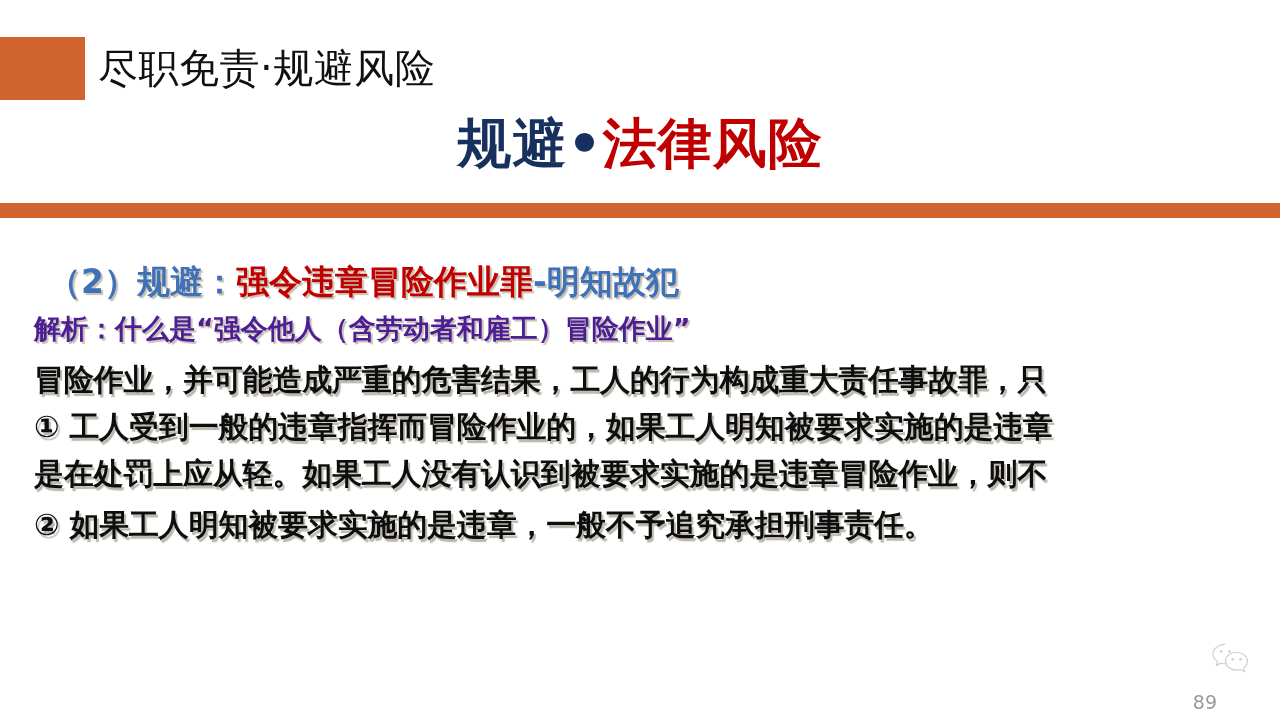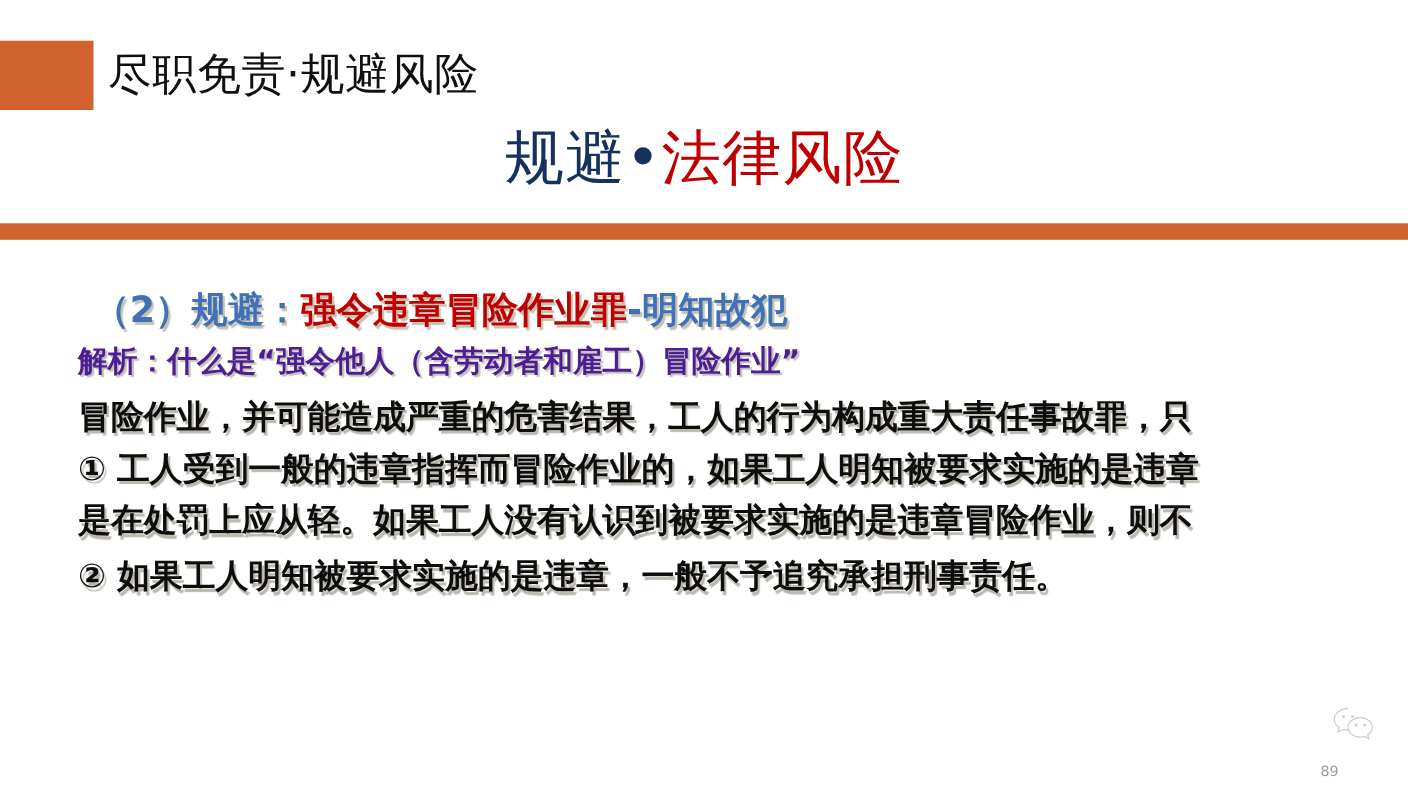--- a/index.html
+++ b/index.html
@@ -38,21 +38,21 @@
 
   
   .slide-title {
     position: absolute;
     left: 0;
     top: 108px;
     width: 1280px;
     text-align: center;
     font-size: 54px;
     line-height: 72px;
-    font-weight: 400;
+    font-weight: 700;
     letter-spacing: 1px;
     white-space: nowrap;
   }
   .slide-title .t-blue {
     color: #17315e;
   }
   .slide-title .t-red {
     color: #c00000;
   }
 
@@ -70,21 +70,20 @@
   .content {
     position: absolute;
     left: 34px;
     top: 258px;
     width: 1226px;
   }
 
   .line {
     font-weight: 700;
     white-space: nowrap;
-    margin-left: 37px;
   }
 
   .heading-1 {
     font-size: 33px;
     line-height: 48px;
     padding-left: 14px;
     text-shadow: 2px 2px 1px rgba(150,140,115,0.55);
   }
   .heading-1 .h-blue { color: #3f71b8; }
   .heading-1 .h-red  { color: #c00000; }
@@ -130,21 +129,21 @@
     font-size: 26px;
     line-height: 30px;
     color: #c7c7c7;
     letter-spacing: 1px;
     white-space: nowrap;
   }
   .page-number {
     position: absolute;
     right: 63px;
     bottom: 8px;
-    font-size: 13px;
+    font-size: 19px;
     line-height: 20px;
     color: #9b9b9b;
   }
 </style>
 </head>
 <body>
 
 <div class="header-block"></div>
 <div class="header-title">尽职免责·规避风险</div>
 

